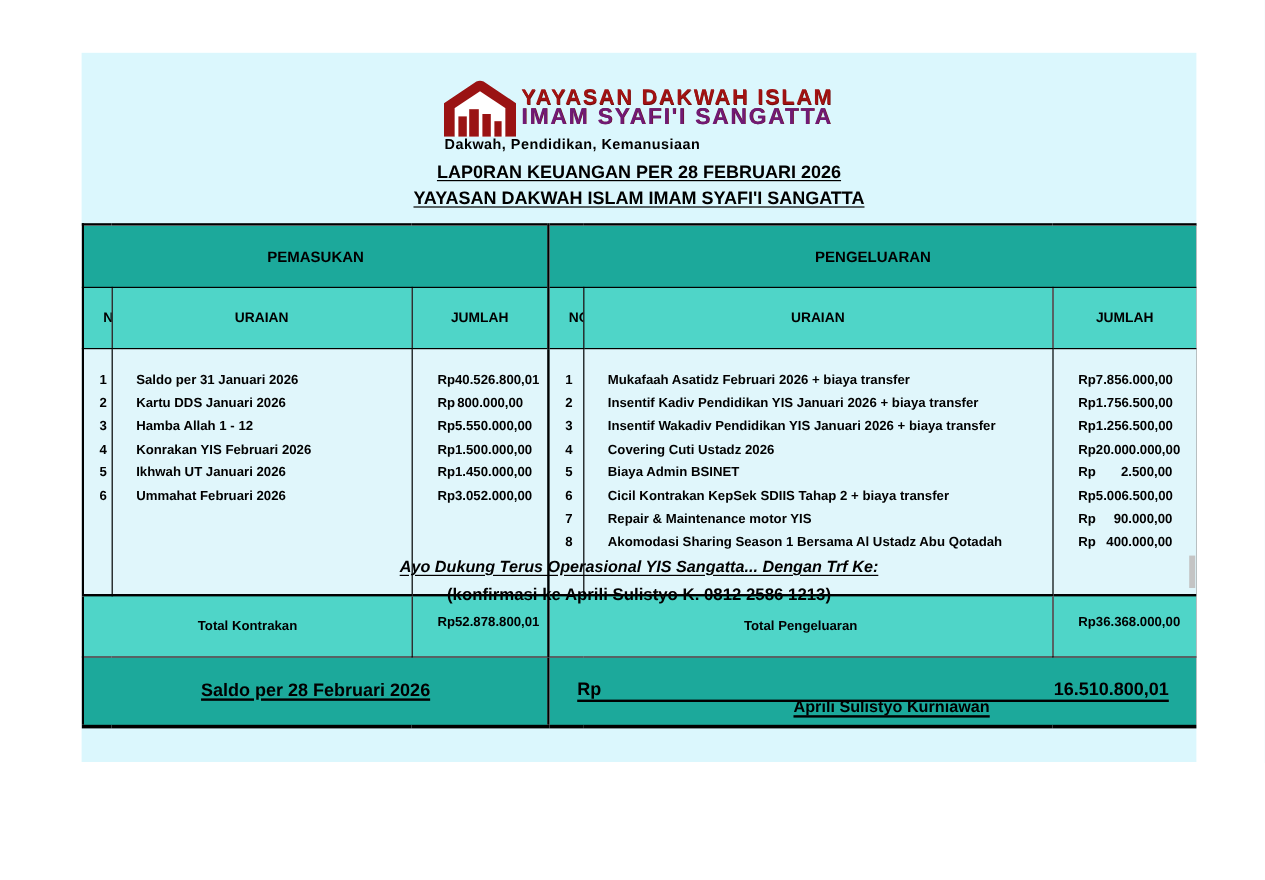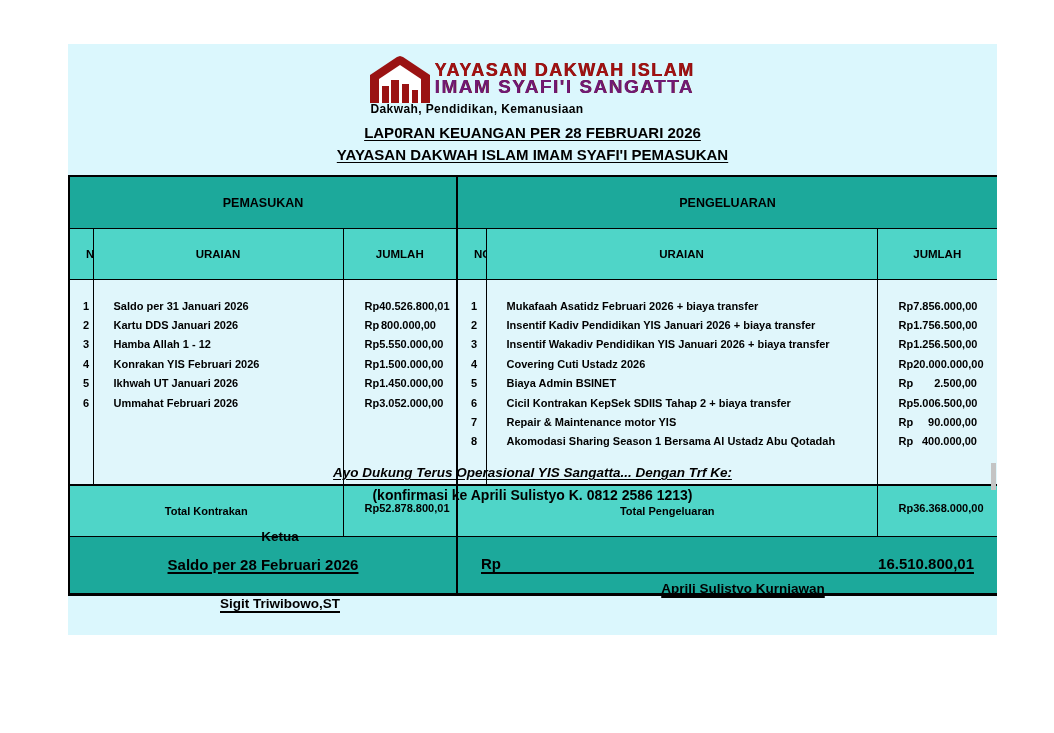--- a/index.html
+++ b/index.html
@@ -7,21 +7,21 @@
     width:1054px;height:733px;background:#ffffff;position:relative;
     font-family:"Liberation Sans",sans-serif;color:#000;
     -webkit-font-smoothing:antialiased;
   }
   .page{
     position:absolute;left:68px;top:44px;width:929px;height:591px;
     background:#dbf7fd;overflow:hidden;
   }
   
   .brand{width:max-content;margin:12px auto 0;display:flex;flex-direction:column;}
-  .brand-row{display:flex;align-items:flex-start;}
+  .brand-row{display:flex;align-items:flex-start;margin-top:11px;}
   .brand-logo{width:60px;height:47px;margin-right:4px;flex:none;}
   .brand-names{display:flex;flex-direction:column;margin-top:6px;}
   .brand-line1{font-size:18px;font-weight:bold;color:#a11212;letter-spacing:1.5px;line-height:16px;white-space:nowrap;text-shadow:0.4px 0.4px 0 #6d0d0d;}
   .brand-line2{font-size:19px;font-weight:bold;color:#701a75;letter-spacing:1.5px;line-height:17px;white-space:nowrap;text-shadow:0.4px 0.4px 0 #6d0d0d;}
   .brand-tagline{font-size:12px;font-weight:bold;letter-spacing:0.4px;margin-top:-1px;}
   
   .doc-titles{text-align:center;margin-top:6px;}
   .doc-title{font-size:15px;font-weight:bold;text-decoration:underline;text-underline-offset:2px;line-height:22px;}
   
   table.fin{
@@ -75,21 +75,21 @@
       <div class="brand-names">
         <span class="brand-line1">YAYASAN DAKWAH ISLAM</span>
         <span class="brand-line2">IMAM SYAFI'I SANGATTA</span>
       </div>
     </div>
     <span class="brand-tagline">Dakwah, Pendidikan, Kemanusiaan</span>
   </div>
 
   <div class="doc-titles">
     <div class="doc-title">LAP0RAN KEUANGAN PER 28 FEBRUARI 2026</div>
-    <div class="doc-title">YAYASAN DAKWAH ISLAM IMAM SYAFI'I PEMASUKAN</div>
+    <div class="doc-title">YAYASAN DAKWAH ISLAM IMAM SYAFI'I SANGATTA</div>
   </div>
 
   <table class="fin">
     <colgroup>
       <col style="width:24px">
         <col style="width:250px">
         <col style="width:114px">
       <col style="width:29px">
         <col style="width:391px">
         <col style="width:121px">
@@ -237,22 +237,18 @@
               <span>16.510.800,01</span>
             </div>
       </td>
     </tr>
   </tbody>
     </table>
 
   <div class="cta">Ayo Dukung Terus Operasional YIS Sangatta... Dengan Trf Ke: </div>
   <div class="confirm">(konfirmasi ke Aprili Sulistyo K. 0812 2586 1213)</div>
 
-  <div class="sig sig-left">
-    <span class="role">Ketua</span>
-    <span class="name">Sigit Triwibowo,ST</span>
-  </div>
   <div class="sig sig-right">
     <span class="name">Aprili Sulistyo Kurniawan</span>
   </div>
 
   <div class="scroll-nub"></div>
 </div>
 
 </body></html>

